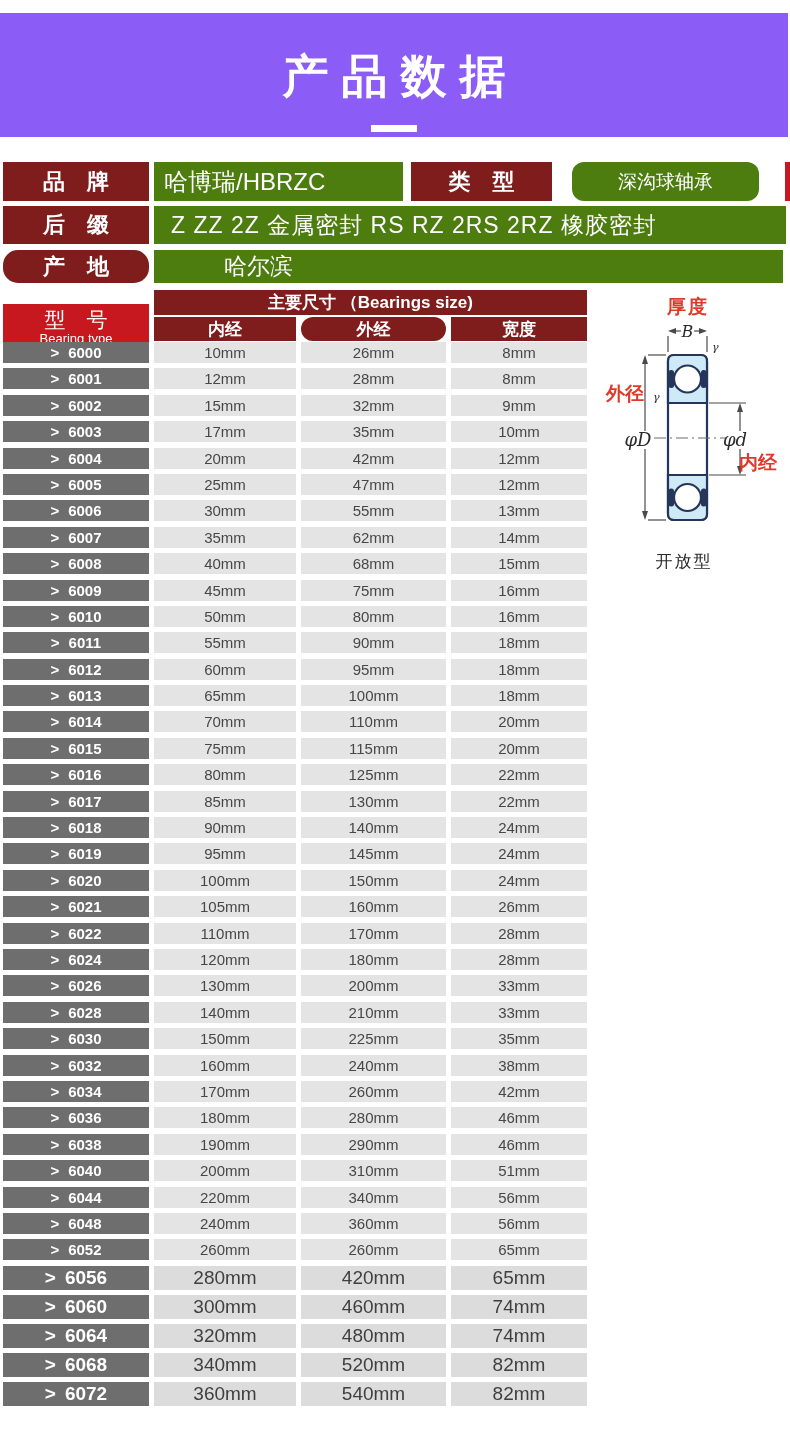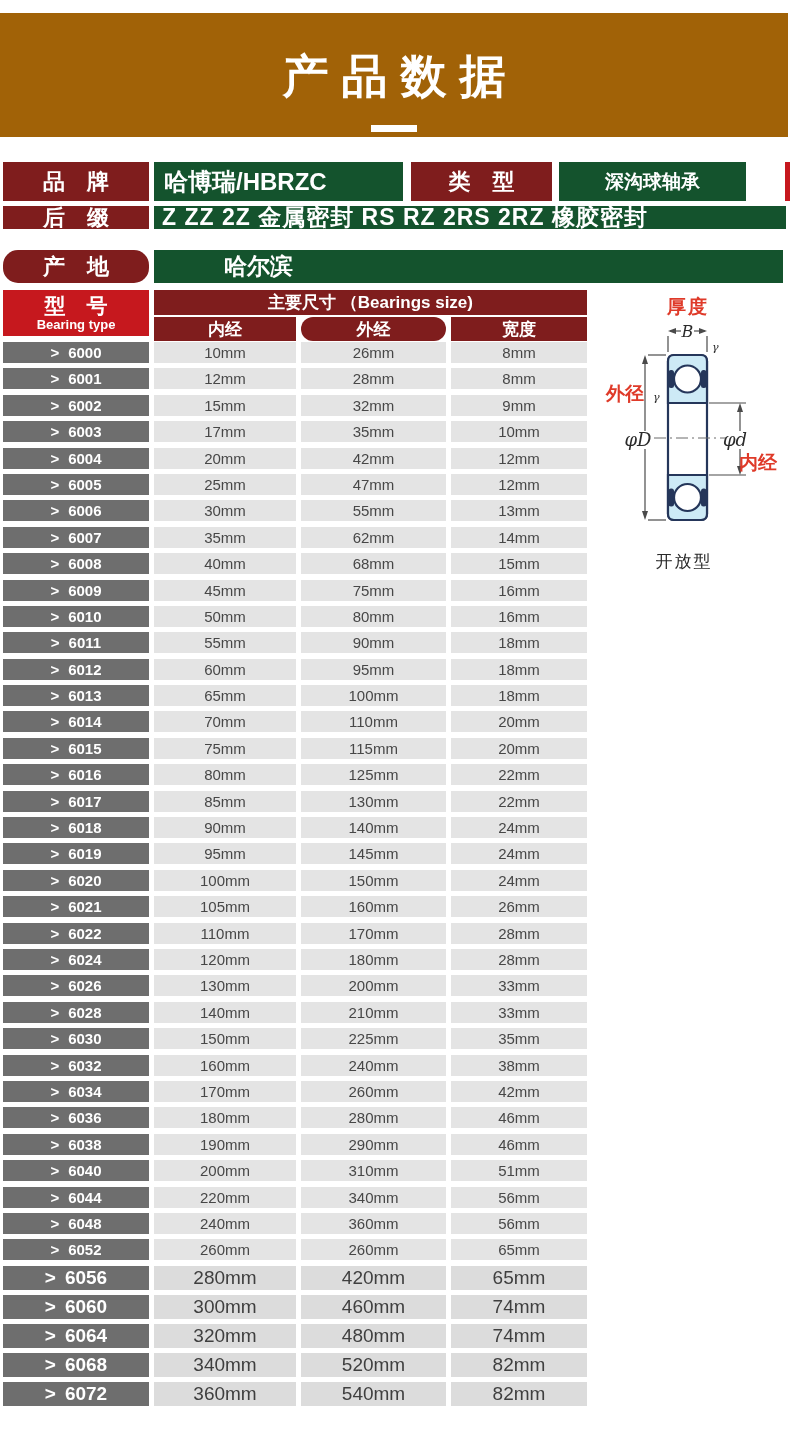--- a/index.html
+++ b/index.html
@@ -4,43 +4,43 @@
 <style>
   html,body{margin:0;padding:0;}
   body{
     width:790px;height:1448px;position:relative;background:#ffffff;
     font-family:"Liberation Sans","DejaVu Sans",sans-serif;
     overflow:hidden;
   }
   .abs{position:absolute;box-sizing:border-box;}
 
   
-  .banner{left:0;top:13px;width:788px;height:124px;background:#a16207;}
+  .banner{left:0;top:13px;width:788px;height:124px;background:#8b5cf6;}
   .banner .title{
     margin-top:33px;text-align:center;color:#fff;font-size:46px;font-weight:bold;
     letter-spacing:13px;text-indent:13px;
   }
   .banner .dash{width:46px;height:7px;background:#fff;margin:17px auto 0;}
 
   
   .redbox{background:#7f1d1d;color:#fff;font-weight:bold;display:flex;align-items:center;justify-content:center;}
-  .graybox{background:#14532d;color:#fff;font-weight:bold;display:flex;align-items:center;}
+  .graybox{background:#4d7c0f;color:#fff;font-weight:normal;display:flex;align-items:center;}
   .r1{top:162px;height:39px;}
-  .r2{top:206px;height:23px;}
+  .r2{top:206px;height:38px;}
   .r3{top:250px;height:33px;}
   .lblfs{font-size:22px;}
   .brand-val{left:154px;width:249px;font-size:24px;padding-left:10px;}
-  .type-val{left:559px;width:187px;font-size:19px;justify-content:center;}
-  .suffix-val{left:154px;width:632px;font-size:23px;padding-left:8px;letter-spacing:1px;}
+  .type-val{left:572px;width:187px;font-size:19px;justify-content:center;border-radius:12px;}
+  .suffix-val{left:154px;width:632px;font-size:23px;padding-left:17px;letter-spacing:1px;}
   .origin-val{left:154px;width:629px;font-size:23px;padding-left:70px;}
   .sliver{left:785px;width:5px;background:#c6181e;}
 
   
-  .model-head{left:3px;top:290px;width:146px;height:46px;background:#c6181e;color:#fff;
-    display:flex;flex-direction:column;align-items:center;justify-content:center;font-weight:bold;}
+  .model-head{left:3px;top:304px;width:146px;height:46px;background:#c6181e;color:#fff;
+    display:flex;flex-direction:column;align-items:center;justify-content:center;font-weight:normal;}
   .model-head .cn{font-size:21px;line-height:23px;}
   .model-head .en{font-size:13px;line-height:15px;}
   .size-head{left:154px;top:290px;width:433px;height:25px;font-size:17px;}
   .colhead{top:317px;height:24px;font-size:17px;}
   .ch1{left:154px;width:142px;}
   .ch2{left:301px;width:145px;border-radius:12px;}
   .ch3{left:451px;width:136px;}
 
   
   .rows-host{left:0;top:342px;width:790px;}

